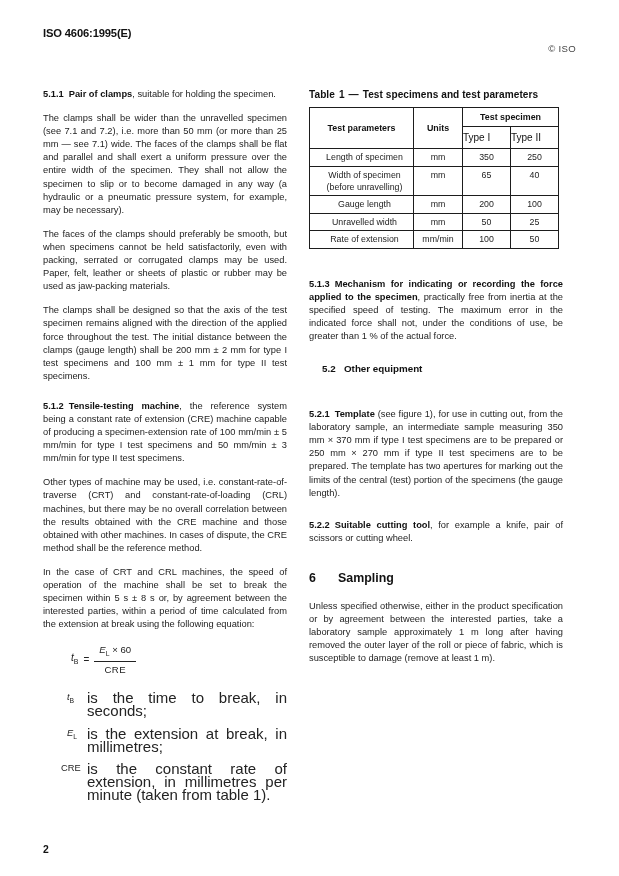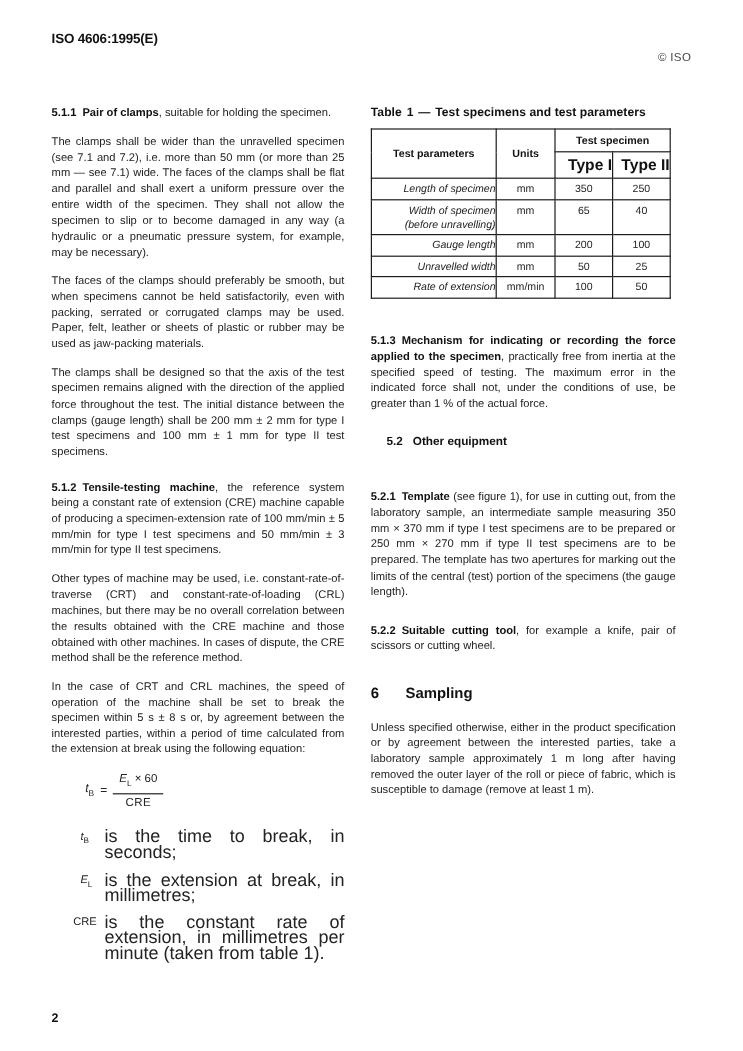--- a/index.html
+++ b/index.html
@@ -198,31 +198,30 @@
   }
   table.spec .th-span {
     font-weight: bold;
     color: #111;
     text-align: center;
     height: 18px;
     font-size: 8.9px;
     border-bottom: 0.9px solid #1d1d1d;
   }
   table.spec .th-sub {
-    font-weight: bold;
-    color: #111;
-    text-align: right;
+    font-weight: normal;
+    color: #111;
+    text-align: left;
     height: 21px;
-    font-size: 13px;
+    font-size: 10px;
   }
   table.spec td.p-name {
-    text-align: right;
+    text-align: center;
     padding: 2px 0 2px 6px;
     line-height: 12.4px;
-    font-style: italic;
   }
   table.spec td.p-unit,
   table.spec td.p-val {
     text-align: center;
     padding: 2px 0;
     line-height: 12.4px;
   }
 
   
   .folio {

